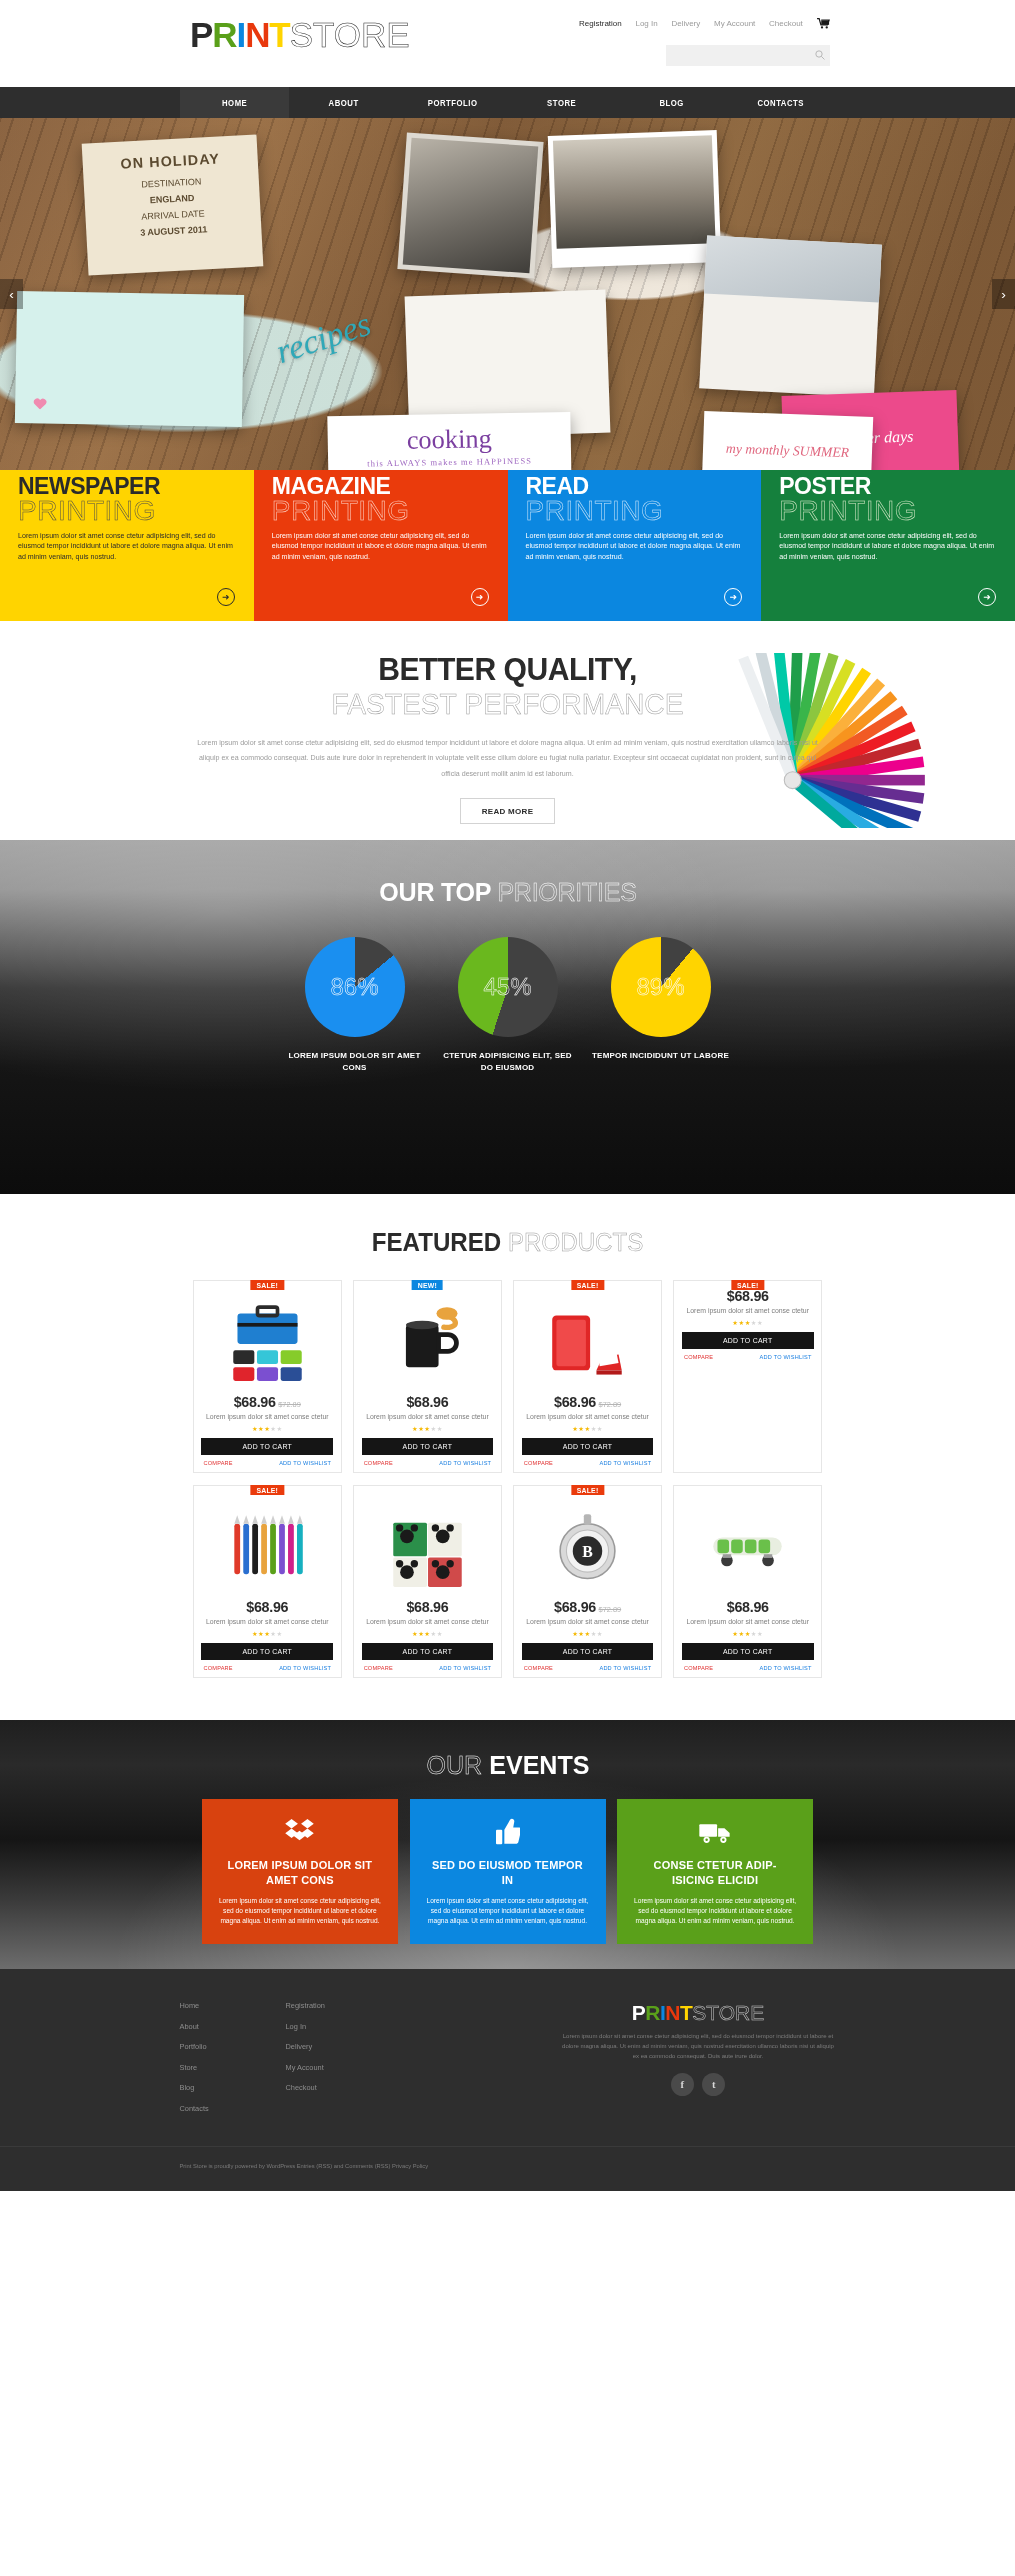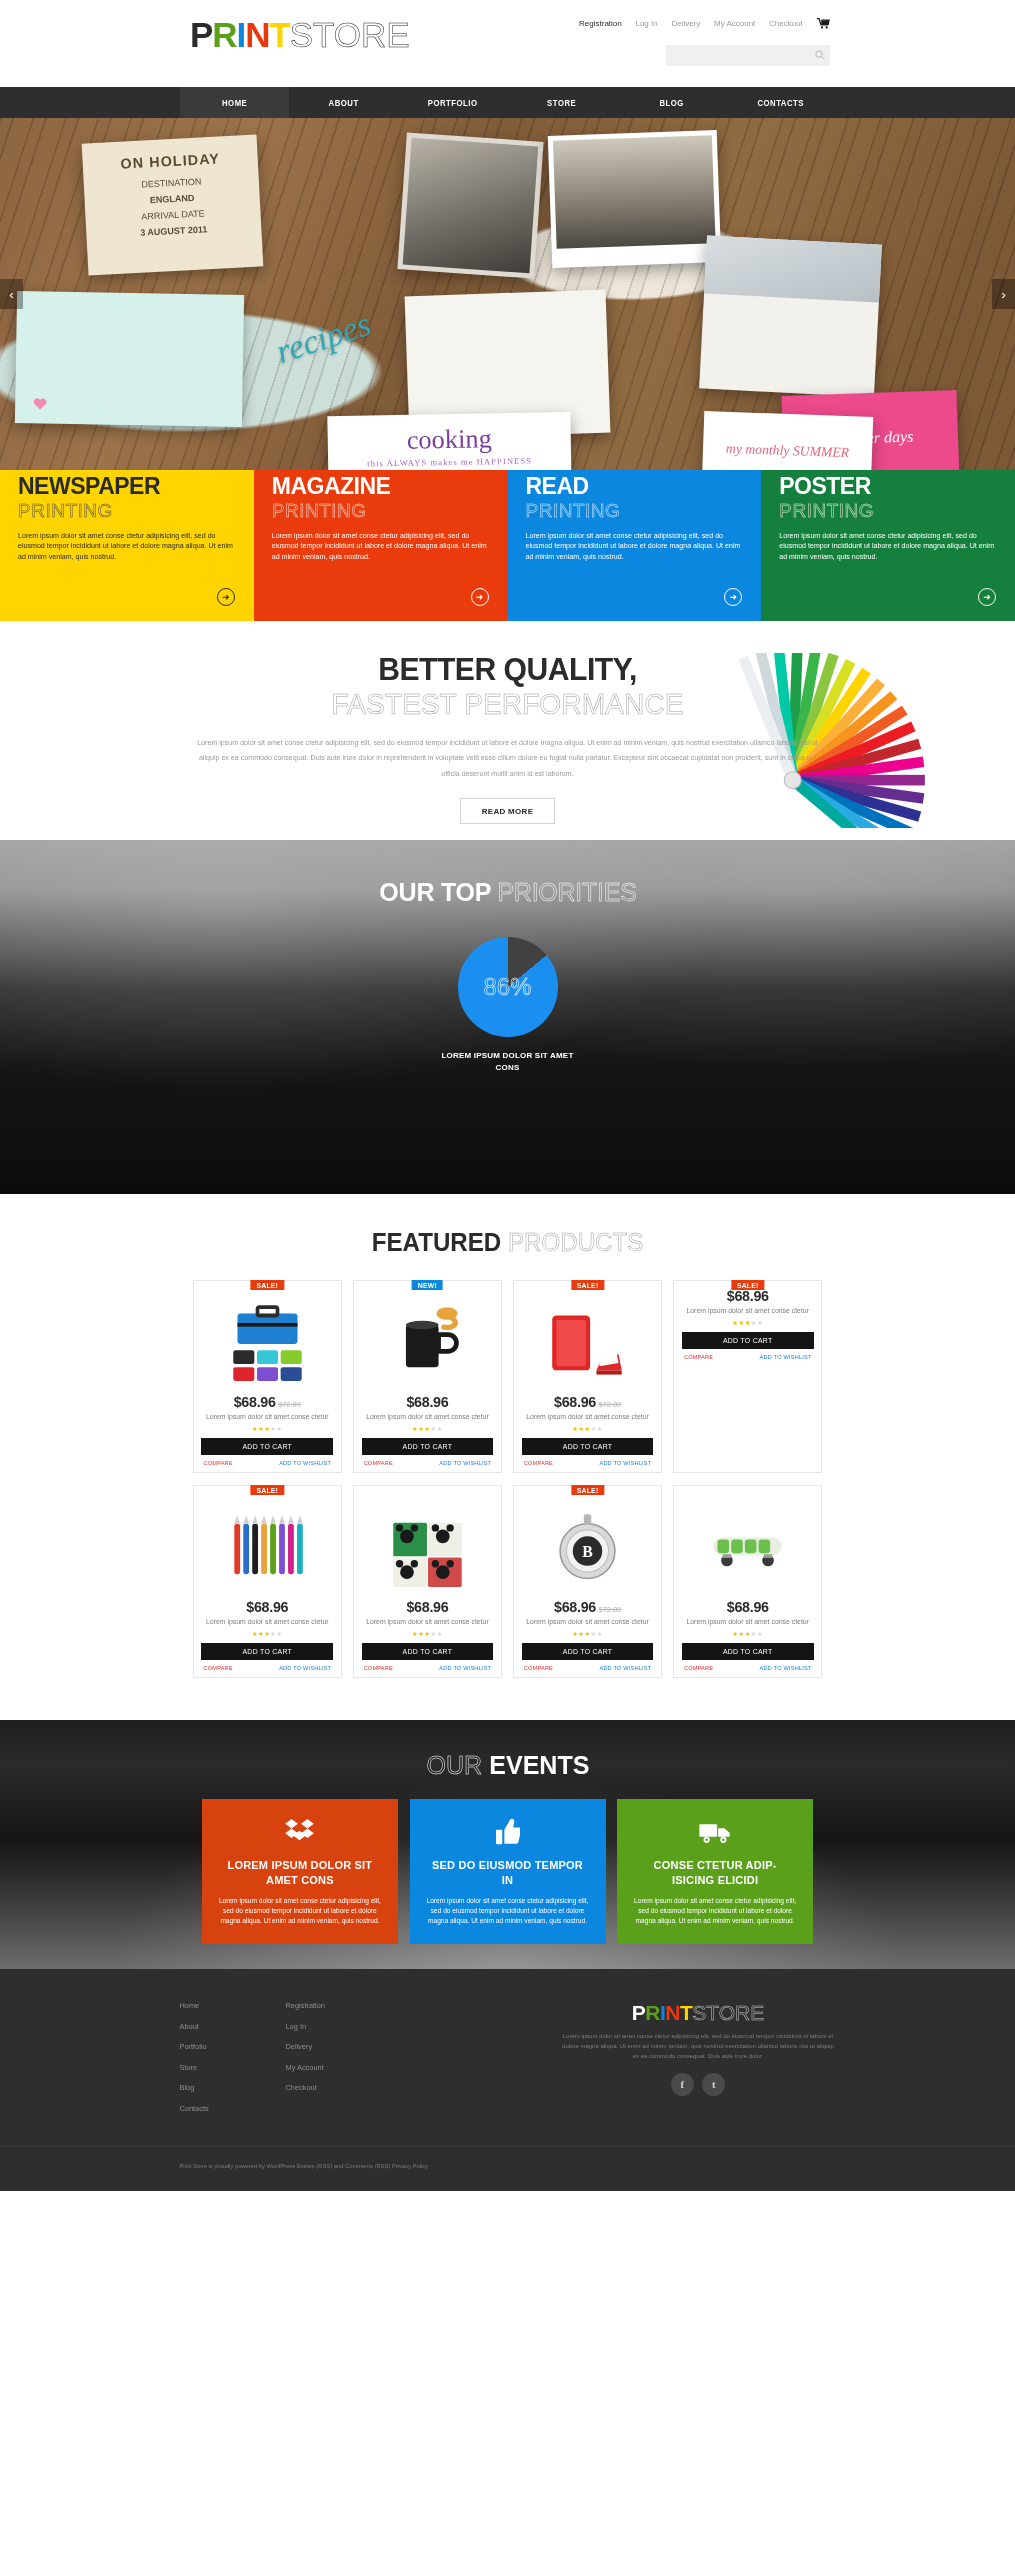--- a/index.html
+++ b/index.html
@@ -97,21 +97,21 @@
               background: rgba(0,0,0,.35); color: #fff; display: flex; align-items: center;
               justify-content: center; font-size: 13.7px; cursor: pointer; z-index: 20; }
   .sl-arrow.prev { left: 0; }
   .sl-arrow.next { right: 0; }
 
   
   .promos { display: flex; width: 1015px; height: 151px; }
   .promo { flex: 1; padding: 5px 18px 0 18px; position: relative; }
   .promo h3 { font-size: 23px; line-height: 23px; font-weight: 700; letter-spacing: -0.5px;
               margin-bottom: 1.1px; }
-  .promo h4 { font-size: 19px; line-height: 23px; font-weight: 300; letter-spacing: 0.5px;
+  .promo h4 { font-size: 28px; line-height: 23px; font-weight: 300; letter-spacing: 0.5px;
               margin-bottom: 8.5px; color: transparent; }
   .promo p { font-size: 7.1px; line-height: 10.6px; font-weight: 300; max-width: 219px; }
   .promo .arrow { position: absolute; right: 19px; bottom: 15px; width: 18px; height: 18px;
                   border-radius: 50%; border: 1.6px solid currentColor; display: flex;
                   align-items: center; justify-content: center; font-size: 9px; cursor: pointer; }
   .promo.yellow { background: #ffd400; color: #2b2b2b; }
   .promo.yellow h4 { -webkit-text-stroke: 0.5px #4a4a4a; }
   .promo.red { background: #ea3b0c; color: #fff; }
   .promo.red h4 { -webkit-text-stroke: 0.5px #ffd6c9; }
   .promo.blue { background: #0b87e0; color: #fff; }
@@ -410,20 +410,32 @@
         <span>OUR TOP</span>
         <span class="thin">PRIORITIES</span>
       </div>
       <div class="pies">
         <div class="pie-col">
           <div class="pie" id="pie0" style="background: conic-gradient(rgb(65, 65, 65) 0deg, rgb(65, 65, 65) 50.4deg, rgb(26, 143, 240) 50.4deg, rgb(26, 143, 240) 360deg);">
               <div class="label">86%</div>
             </div>
           <div class="pie-cap">LOREM IPSUM DOLOR SIT AMET CONS</div>
         </div>
+        <div class="pie-col">
+          <div class="pie" id="pie1" style="background: conic-gradient(rgb(65, 65, 65) 0deg, rgb(65, 65, 65) 198deg, rgb(106, 184, 30) 198deg, rgb(106, 184, 30) 360deg);">
+              <div class="label">45%</div>
+            </div>
+          <div class="pie-cap">CTETUR ADIPISICING ELIT, SED DO EIUSMOD</div>
+        </div>
+        <div class="pie-col">
+          <div class="pie" id="pie2" style="background: conic-gradient(rgb(65, 65, 65) 0deg, rgb(65, 65, 65) 39.6deg, rgb(255, 212, 0) 39.6deg, rgb(255, 212, 0) 360deg);">
+              <div class="label">89%</div>
+            </div>
+          <div class="pie-cap">TEMPOR INCIDIDUNT UT LABORE</div>
+        </div>
       </div>
     </div>
   </div>
 
   <div class="featured">
     <div class="sec-title">
       <span>FEATURED</span>
       <span class="thin">PRODUCTS</span>
     </div>
     <div class="prod-grid" id="prod-grid">

